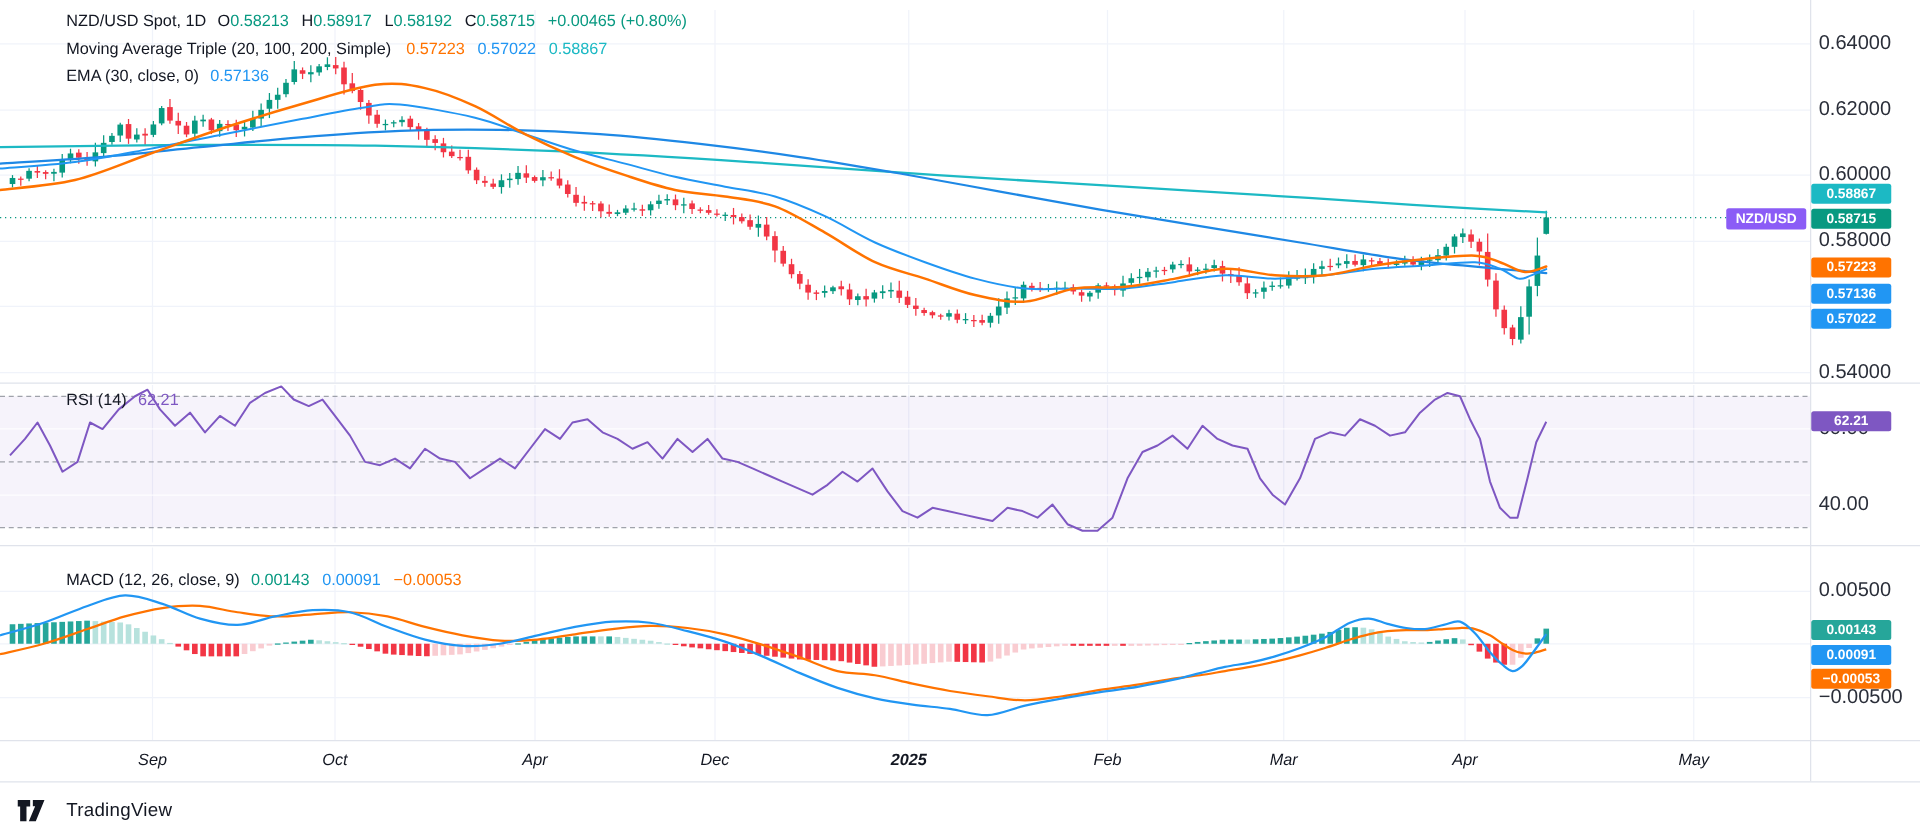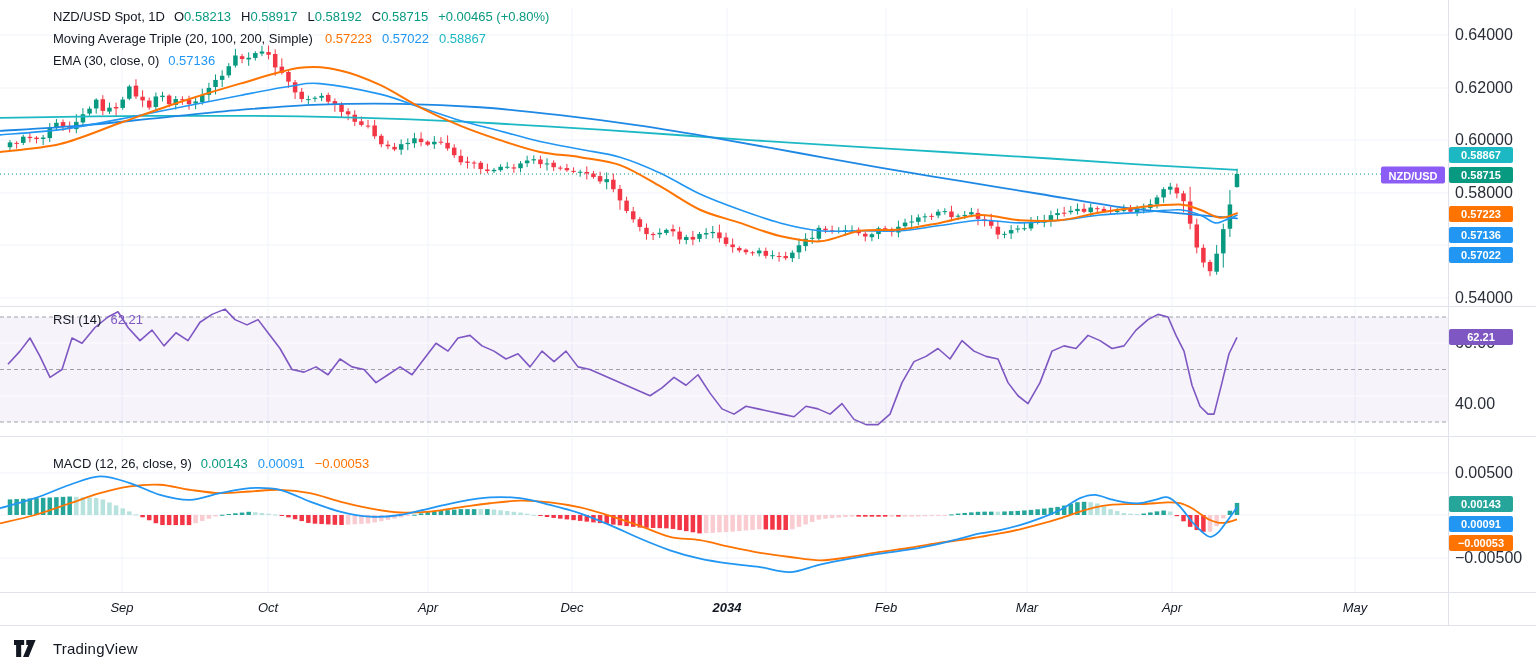--- a/index.html
+++ b/index.html
@@ -728,18 +728,18 @@
     <div class="badge" style="top: 255px; background: rgb(33, 150, 243);">0.57022</div>
     <div class="badge" style="top: 337px; background: rgb(126, 87, 194);">62.21</div>
     <div class="badge" style="top: 504px; background: rgb(38, 166, 154);">0.00143</div>
     <div class="badge" style="top: 524px; background: rgb(33, 150, 243);">0.00091</div>
     <div class="badge" style="top: 543px; background: rgb(255, 115, 0);">−0.00053</div>
     <div class="sym-badge" style="left: 1381px; top: 175px; background: #8b5cf6;">NZD/USD</div>
     <div class="month" style="left: 122px;">Sep</div>
     <div class="month" style="left: 268px;">Oct</div>
     <div class="month" style="left: 428px;">Apr</div>
     <div class="month" style="left: 572px;">Dec</div>
-    <div class="month bold" style="left: 727px;">2034</div>
+    <div class="month bold" style="left: 727px;">2025</div>
     <div class="month" style="left: 886px;">Feb</div>
     <div class="month" style="left: 1027px;">Mar</div>
     <div class="month" style="left: 1172px;">Apr</div>
     <div class="month" style="left: 1355px;">May</div>
   </div>
 
 </body></html>

